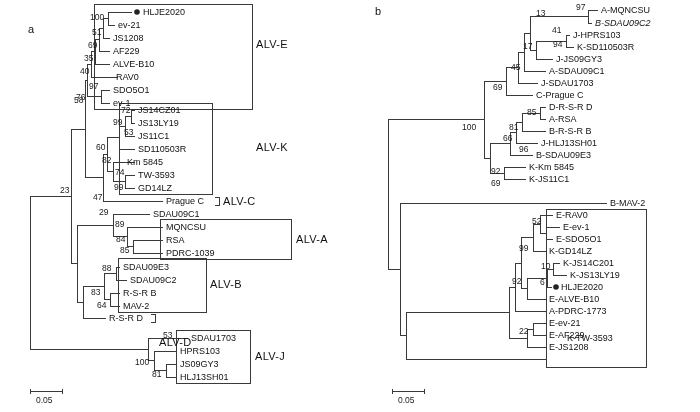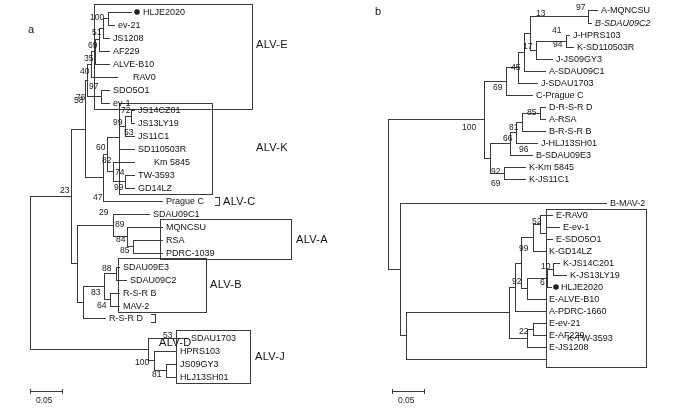--- a/index.html
+++ b/index.html
@@ -40,28 +40,28 @@
   <div id="overlay">
     <span class="pl" style="left:28px;top:29px">a</span>
     <span class="pl" style="left:375px;top:11px">b</span>
     <span class="n" style="left:36px;top:400px">0.05</span>
     <span class="n" style="left:398px;top:400px">0.05</span>
   <span class="t" style="left: 143px; top: 12px;">HLJE2020</span>
       <span class="t" style="left: 118px; top: 25px;">ev-21</span>
       <span class="t" style="left: 113px; top: 38px;">JS1208</span>
       <span class="t" style="left: 113px; top: 51px;">AF229</span>
       <span class="t" style="left: 113px; top: 64px;">ALVE-B10</span>
-      <span class="t" style="left: 133px; top: 77px;">RAV0</span>
+      <span class="t" style="left: 116px; top: 77px;">RAV0</span>
       <span class="t" style="left: 113px; top: 90px;">SDO5O1</span>
       <span class="t" style="left: 113px; top: 103px;">ev-1</span>
       <span class="t" style="left: 138px; top: 110px;">JS14CZ01</span>
       <span class="t" style="left: 138px; top: 123px;">JS13LY19</span>
       <span class="t" style="left: 138px; top: 136px;">JS11C1</span>
       <span class="t" style="left: 138px; top: 149px;">SD110503R</span>
-      <span class="t" style="left: 154px; top: 162px;">Km 5845</span>
+      <span class="t" style="left: 127px; top: 162px;">Km 5845</span>
       <span class="t" style="left: 138px; top: 175px;">TW-3593</span>
       <span class="t" style="left: 138px; top: 188px;">GD14LZ</span>
       <span class="t" style="left: 166px; top: 201px;">Prague C</span>
       <span class="t" style="left: 153px; top: 214px;">SDAU09C1</span>
       <span class="t" style="left: 166px; top: 227px;">MQNCSU</span>
       <span class="t" style="left: 166px; top: 240px;">RSA</span>
       <span class="t" style="left: 166px; top: 253px;">PDRC-1039</span>
       <span class="t" style="left: 123px; top: 267px;">SDAU09E3</span>
       <span class="t" style="left: 130px; top: 280px;">SDAU09C2</span>
       <span class="t" style="left: 123px; top: 293px;">R-S-R B</span>
@@ -122,21 +122,21 @@
       <span class="t" style="left: 529px; top: 179px;">K-JS11C1</span>
       <span class="t" style="left: 610px; top: 203px;">B-MAV-2</span>
       <span class="t" style="left: 556px; top: 215px;">E-RAV0</span>
       <span class="t" style="left: 563px; top: 227px;">E-ev-1</span>
       <span class="t" style="left: 556px; top: 239px;">E-SDO5O1</span>
       <span class="t" style="left: 549px; top: 251px;">K-GD14LZ</span>
       <span class="t" style="left: 563px; top: 263px;">K-JS14C201</span>
       <span class="t" style="left: 570px; top: 275px;">K-JS13LY19</span>
       <span class="t" style="left: 561px; top: 287px;">HLJE2020</span>
       <span class="t" style="left: 549px; top: 299px;">E-ALVE-B10</span>
-      <span class="t" style="left: 549px; top: 311px;">A-PDRC-1660</span>
+      <span class="t" style="left: 549px; top: 311px;">A-PDRC-1773</span>
       <span class="t" style="left: 549px; top: 323px;">E-ev-21</span>
       <span class="t" style="left: 549px; top: 335px;">E-AF229</span>
       <span class="t" style="left: 549px; top: 347px;">E-JS1208</span>
       <span class="t" style="left: 549px; top: 338px; padding-left: 18px;">K-TW-3593</span>
       <span class="n" style="left: 576px; top: 7px;">97</span>
       <span class="n" style="left: 536px; top: 13px;">13</span>
       <span class="n" style="left: 552px; top: 30px;">41</span>
       <span class="n" style="left: 553px; top: 44px;">94</span>
       <span class="n" style="left: 523px; top: 46px;">17</span>
       <span class="n" style="left: 511px; top: 67px;">45</span>

